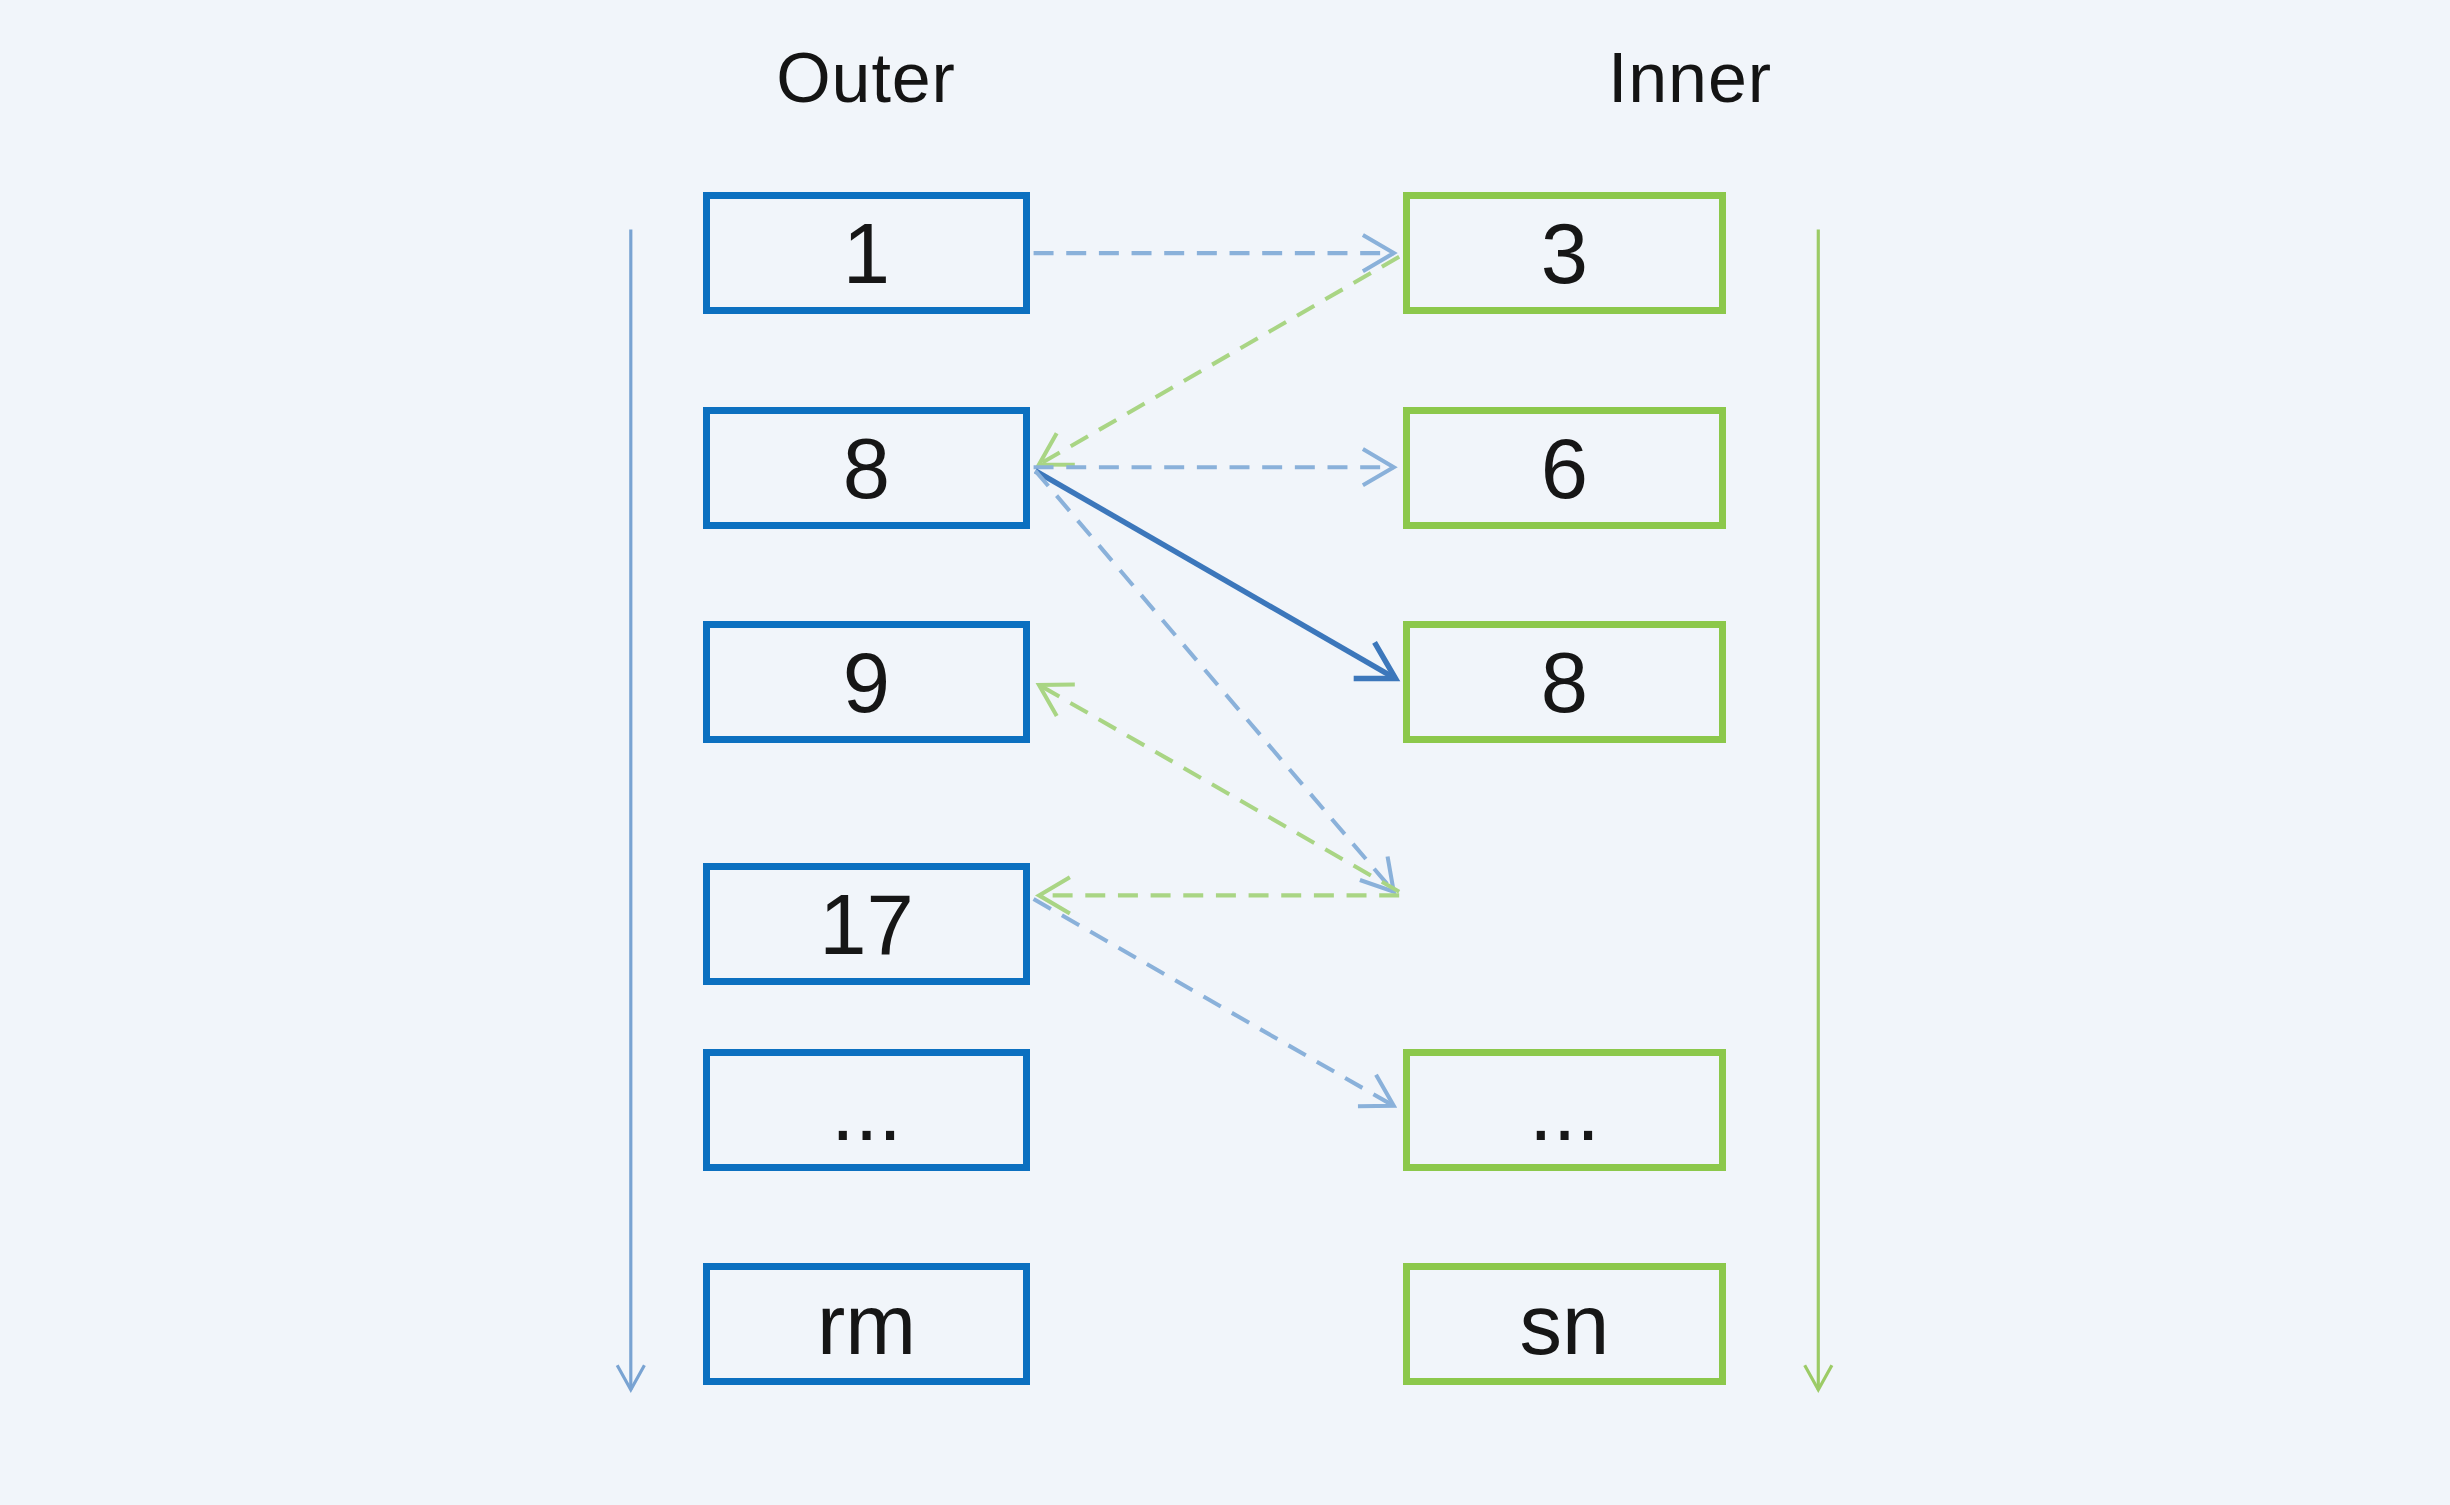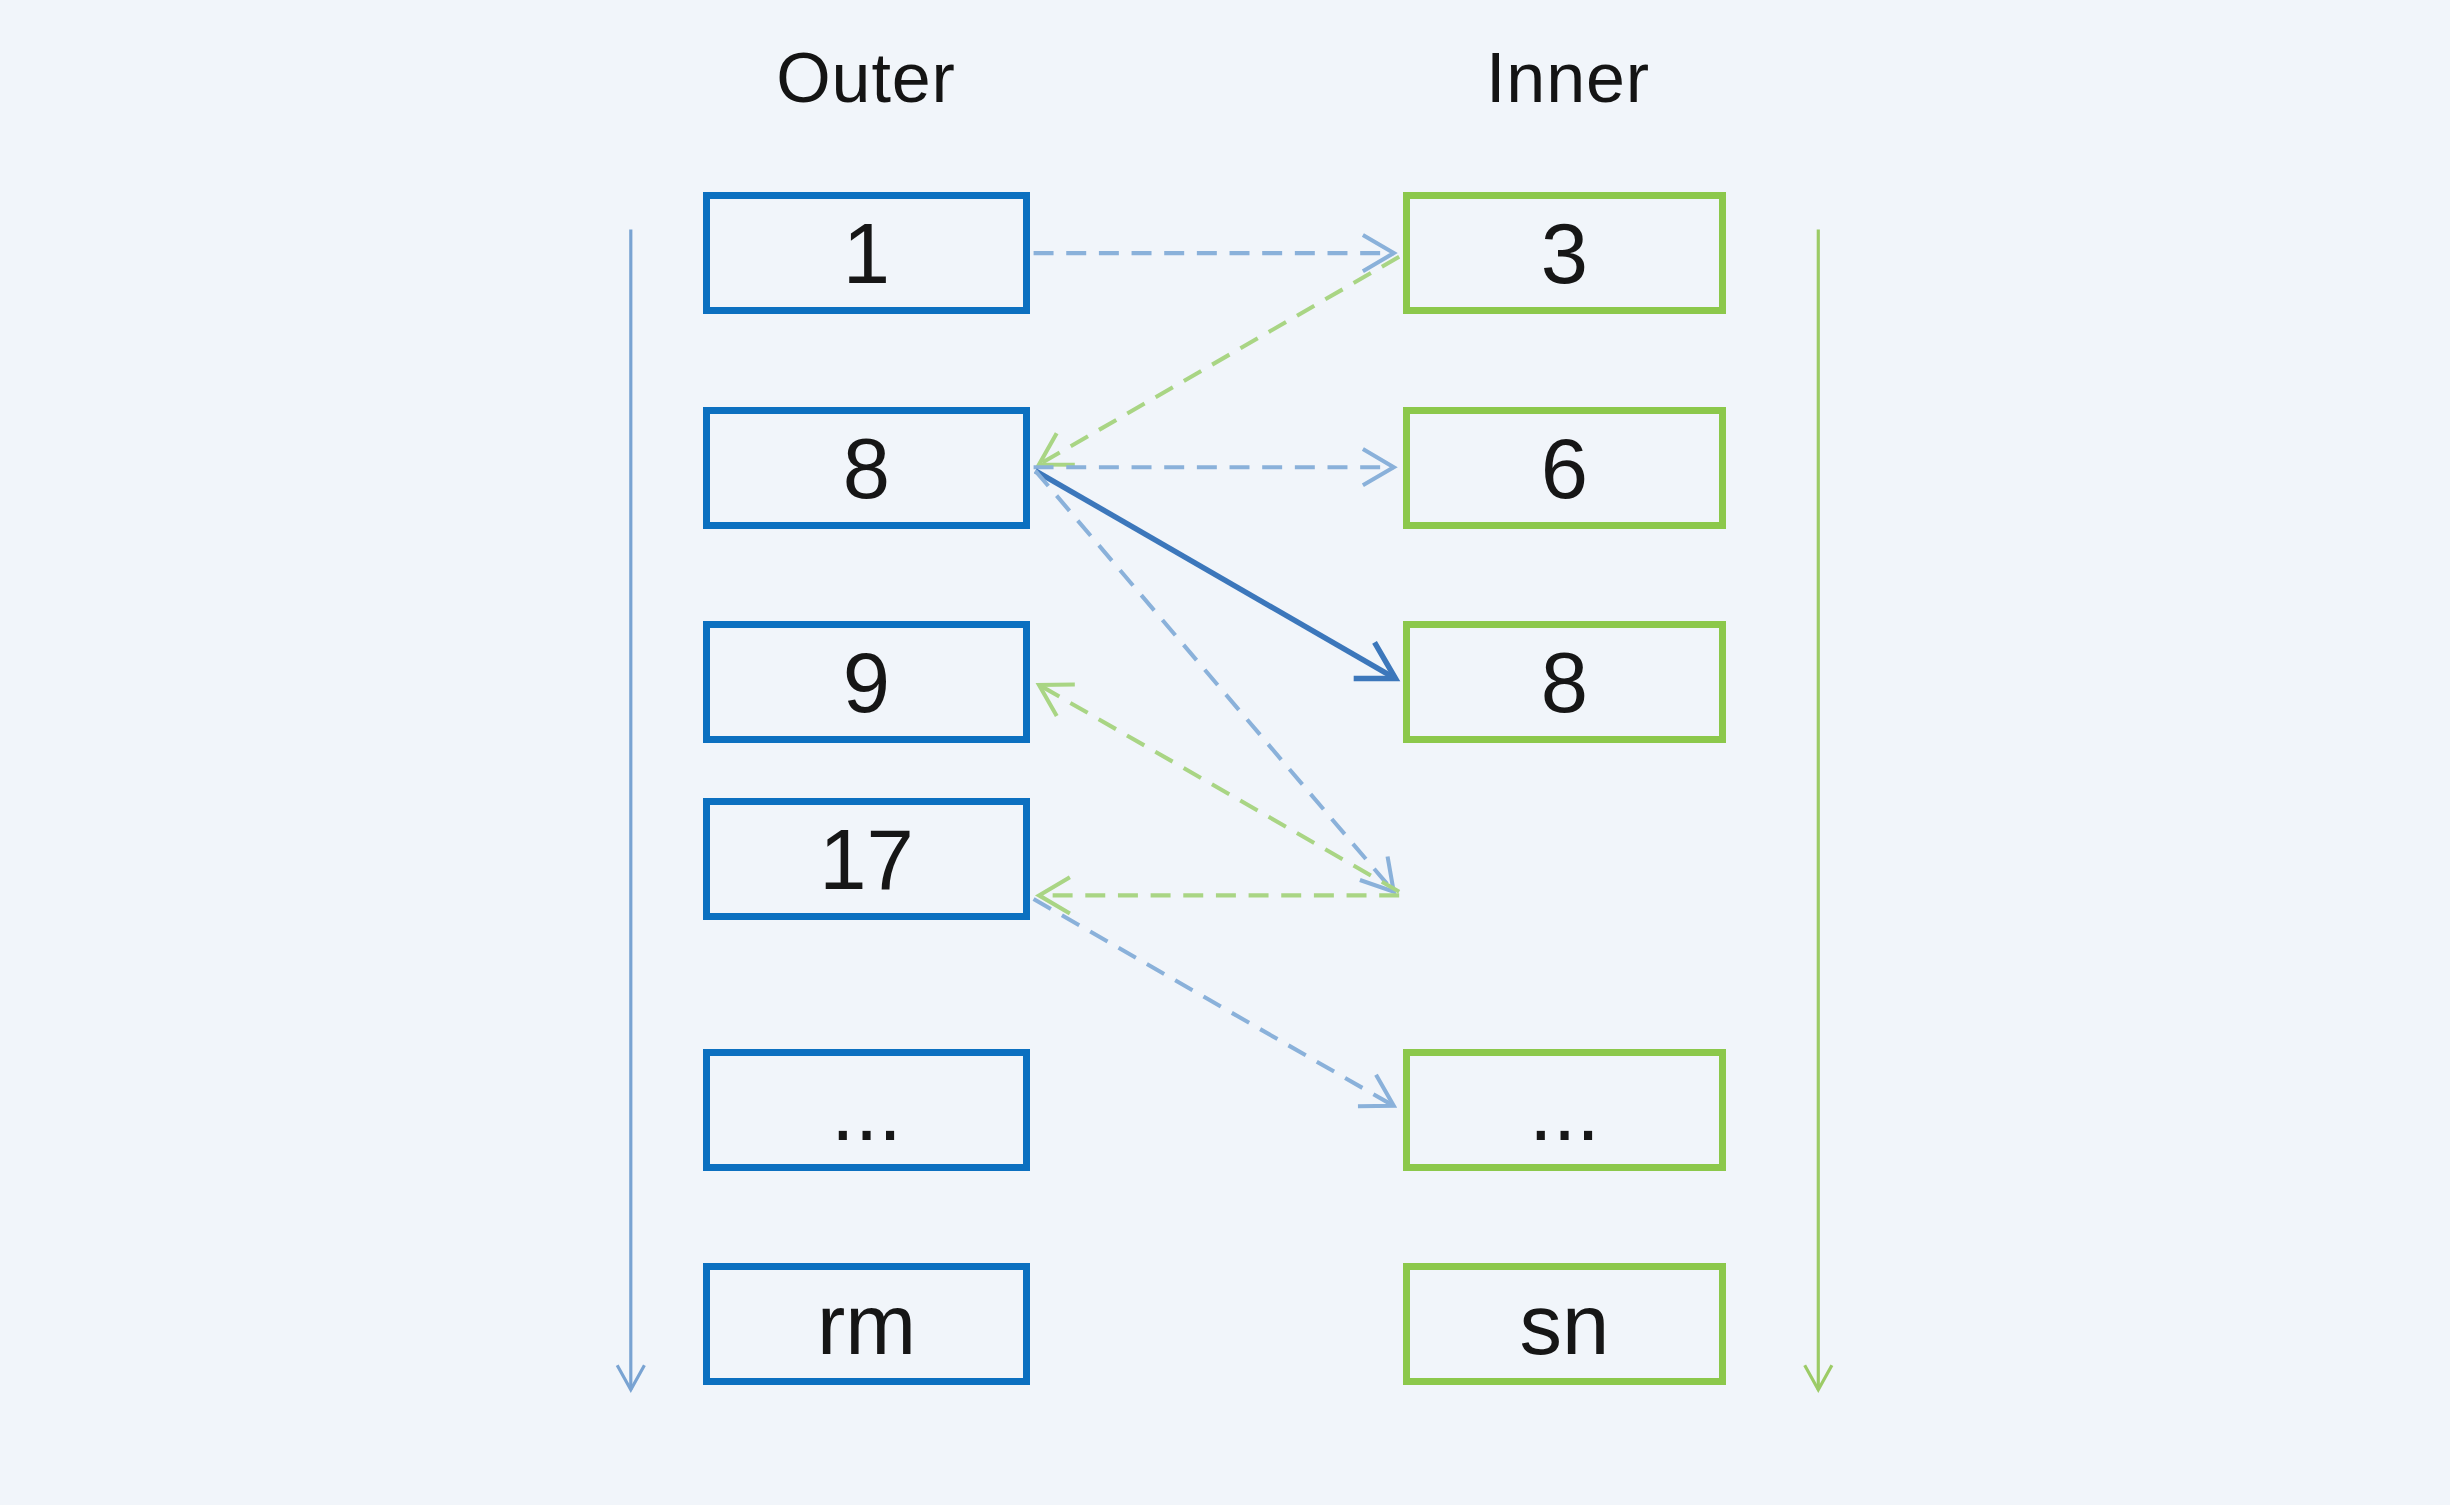--- a/index.html
+++ b/index.html
@@ -21,42 +21,42 @@
     position: absolute;
     top: 38px;
     width: 544px;
     text-align: center;
     font-size: 70px;
     font-weight: 500;
     color: #141414;
     letter-spacing: 0.9px;
   }
   .col-title.outer { left: 594px; }  
-  .col-title.inner { left: 1296px; } 
+  .col-title.inner { left: 1228px; text-align: right; } 
 
   .node {
     position: absolute;
     width: 327px;
     height: 122px;
     box-sizing: border-box;
     background: #f1f5fa;
     display: flex;
     align-items: center;
     justify-content: center;
     font-size: 85px;
     color: #161616;
     line-height: 1;
   }
   .node.outer { left: 703px; border: 7.3px solid #0c70c0; }
   .node.inner { left: 1403px; width: 323px; border: 7.3px solid #8cc84b; }
 
   .r1 { top: 192px; }
   .r2 { top: 407px; }
   .r3 { top: 621px; }
-  .r4 { top: 798px; text-align: center; }
+  .r4 { top: 863px; text-align: center; }
   .r5 { top: 1049px; }
   .r6 { top: 1263px; }
 
   svg.arrows {
     position: absolute;
     left: 0;
     top: 0;
     width: 2450px;
     height: 1505px;
     pointer-events: none;

